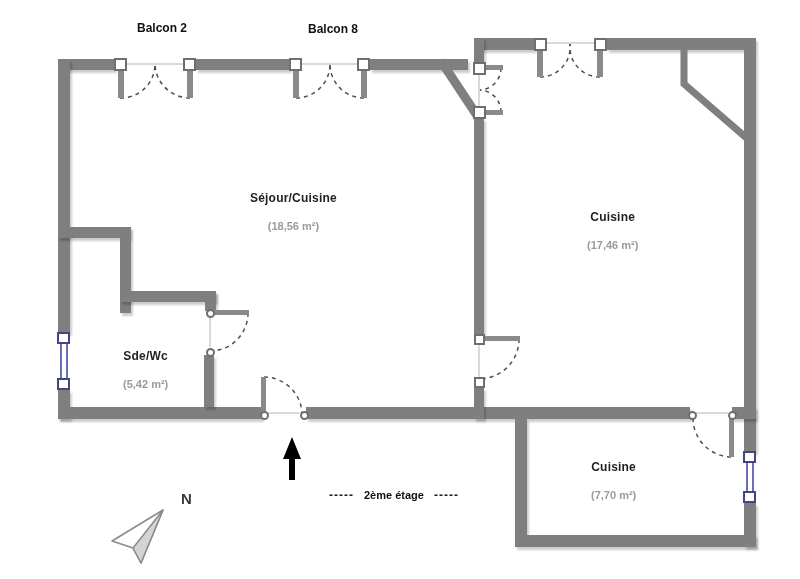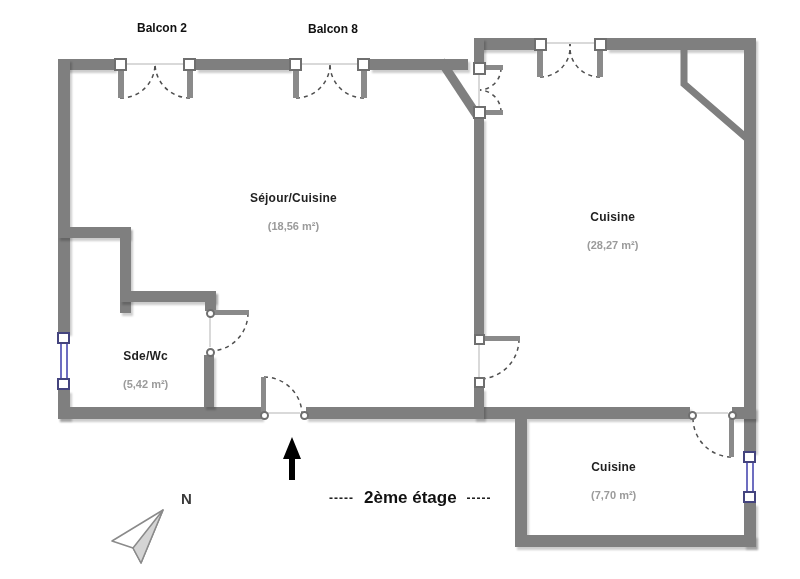--- a/index.html
+++ b/index.html
@@ -11,21 +11,21 @@
   .post{position:absolute;width:13px;height:13px;background:#ffffff;border:2px solid #6f6f6f;box-sizing:border-box;}
   .hinge{position:absolute;width:9px;height:9px;background:#ffffff;border:2px solid #6f6f6f;border-radius:50%;box-sizing:border-box;}
   .wcap{position:absolute;width:13px;height:12px;background:#ffffff;border:2px solid #44447e;box-sizing:border-box;}
   .wglass{position:absolute;background:#ffffff;border-left:2px solid #6d6dc0;border-right:2px solid #6d6dc0;box-sizing:border-box;}
   svg.overlay{position:absolute;left:0;top:0;pointer-events:none;}
   .balcony-label{position:absolute;font-size:12px;font-weight:bold;color:#111111;white-space:nowrap;}
   .room-label{position:absolute;text-align:center;white-space:nowrap;}
   .room-name{font-size:12px;font-weight:bold;color:#1f1f1f;letter-spacing:.2px;}
   .room-area{font-size:11px;font-weight:bold;color:#9b9b9b;margin-top:15px;}
   .floor-label{position:absolute;display:flex;align-items:center;gap:10px;font-weight:bold;white-space:nowrap;}
-  .floor-text{font-size:17px;color:#111111;}
+  .floor-text{font-size:11px;color:#111111;}
   .dashes{font-size:12px;color:#222222;letter-spacing:1px;}
   .north-label{position:absolute;font-size:15px;font-weight:bold;color:#3a3a3a;}
 </style>
 </head>
 <body>
 
 <div id="plan">
 
   <div class="wall" style="left:58px;top:59px;width:57px;height:11px"></div>
   <div class="wall" style="left:196px;top:59px;width:94px;height:11px"></div>
@@ -139,21 +139,21 @@
 
   <div class="balcony-label" style="left:137px;top:21px">Balcon 2</div>
   <div class="balcony-label" style="left:308px;top:22px">Balcon 8</div>
 
   <div class="room-label" style="left:250px;top:191px">
     <div class="room-name">Séjour/Cuisine</div>
     <div class="room-area">(18,56 m²)</div>
   </div>
   <div class="room-label" style="left:587px;top:210px">
     <div class="room-name">Cuisine</div>
-    <div class="room-area">(28,27 m²)</div>
+    <div class="room-area">(17,46 m²)</div>
   </div>
   <div class="room-label" style="left:123px;top:349px">
     <div class="room-name">Sde/Wc</div>
     <div class="room-area">(5,42 m²)</div>
   </div>
   <div class="room-label" style="left:591px;top:460px">
     <div class="room-name">Cuisine</div>
     <div class="room-area">(7,70 m²)</div>
   </div>
 

